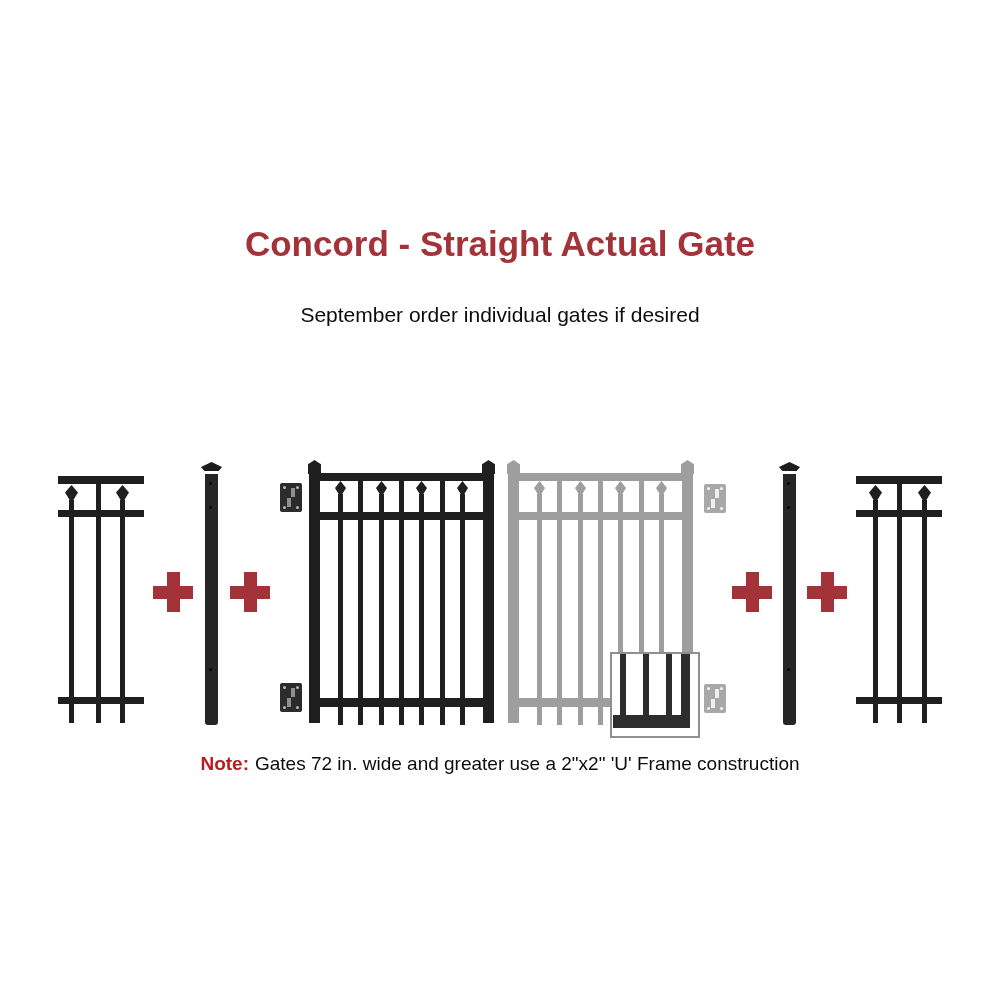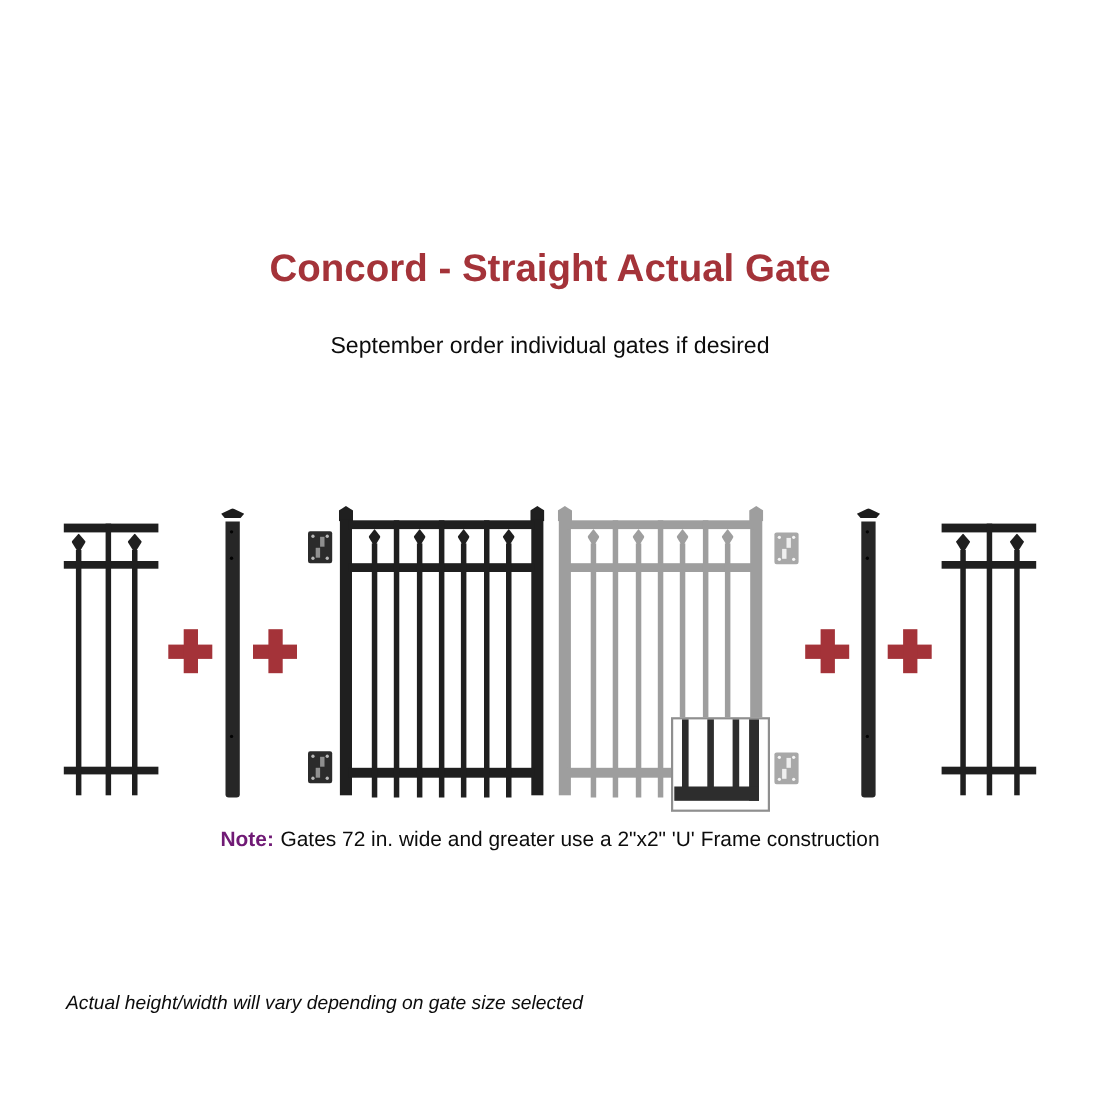--- a/index.html
+++ b/index.html
@@ -78,21 +78,21 @@
   
   .uframe { left:610px; top:197px; width:90px; height:86px; background:#ffffff;
             border:2px solid #8f8f8f; box-sizing:border-box; z-index:6; }
   .ub { top:0; width:6px; height:62px; background:#2d2d2d; }
   .ub-post { top:0; left:69px; width:9px; height:74px; background:#2d2d2d; }
   .ub-bottom { top:61px; left:1px; width:77px; height:13px; background:#2d2d2d; }
 
   
   .note-line { position:absolute; top:753px; left:0; width:1000px; text-align:center;
                font-size:19px; color:#0c0c0c; }
-  .note-label { font-weight:bold; color:#701a75; margin-right:6px; }
+  .note-label { font-weight:bold; color:#b91c1c; margin-right:6px; }
   .footnote { position:absolute; left:55px; top:898px; font-size:17.5px; font-style:italic;
               color:#0c0c0c; line-height:26px; }
   .footnote .l2 { margin-left:5px; }
 </style>
 </head>
 <body>
 
 <div class="page">
 
 
@@ -231,16 +231,15 @@
         <div class="pshaft" style="left:66px"></div>
     </div>
 
   </div>
 
   <div class="note-line">
     <span class="note-label">Note:</span><span>Gates 72 in. wide and greater use a 2"x2" 'U' Frame construction</span>
   </div>
 
   <div class="footnote">
-    <div class="l2">Actual height/width will vary depending on gate size selected</div>
   </div>
 
 </div>
 
 </body></html>

